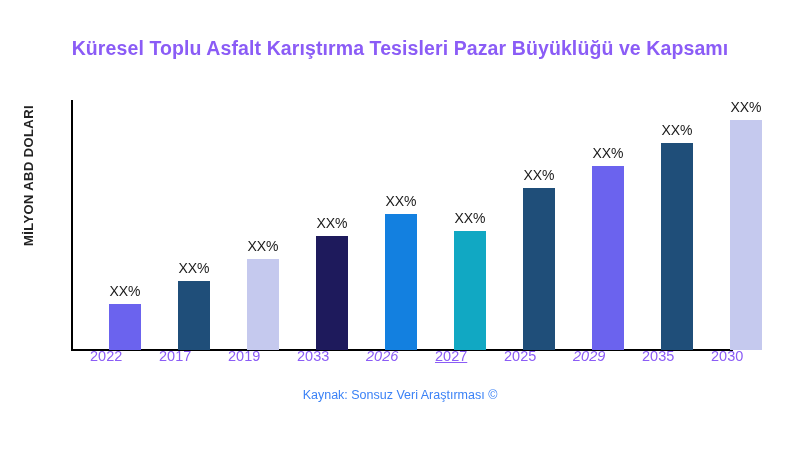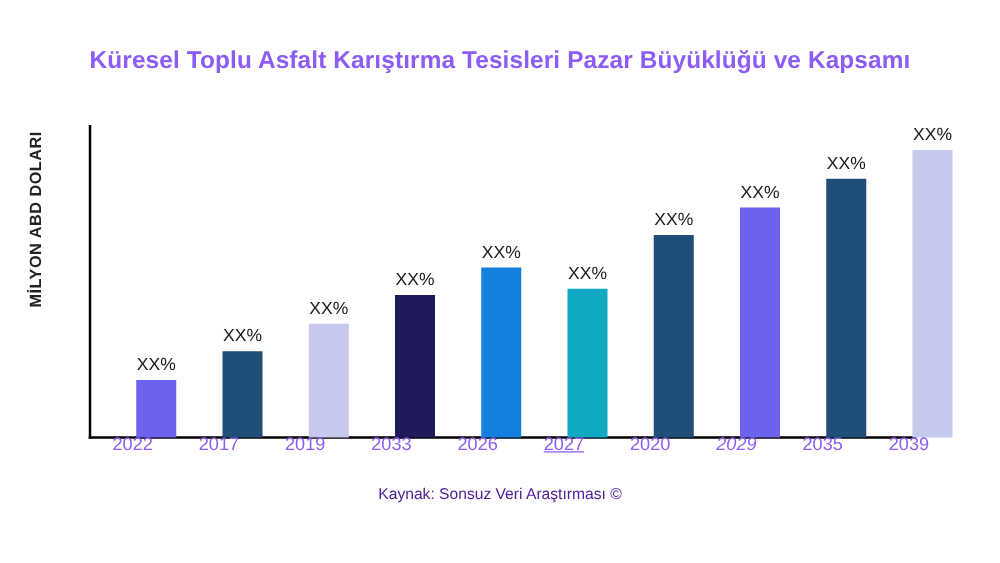--- a/index.html
+++ b/index.html
@@ -103,21 +103,21 @@
     text-align: left;
     white-space: nowrap;
   }
   .source-note {
     position: absolute;
     left: 0;
     top: 388px;
     width: 800px;
     text-align: center;
     font-size: 12.5px;
-    color: #4c1d95;
+    color: #3b82f6;
     white-space: nowrap;
   }
 </style>
 </head>
 <body>
 
 <div class="chart-root">
 
   <div class="chart-title">Küresel Toplu Asfalt Karıştırma Tesisleri Pazar Büyüklüğü ve Kapsamı</div>
 
@@ -145,43 +145,43 @@
       <div class="tick-label" style="left: 228px; width: 70px;">2019</div>
       <div class="bar" style="left: 316px; width: 32px; height: 114px;">
         <div class="bar-rect" style="height: 114px; background: rgb(30, 26, 92);"></div>
         <div class="bar-value" style="bottom: 119px;">XX%</div>
       </div>
       <div class="tick-label" style="left: 297px; width: 70px;">2033</div>
       <div class="bar" style="left: 385px; width: 32px; height: 136px;">
         <div class="bar-rect" style="height: 136px; background: rgb(19, 128, 224);"></div>
         <div class="bar-value" style="bottom: 141px;">XX%</div>
       </div>
-      <div class="tick-label" style="left: 366px; width: 70px;">2026</div>
+      <div class="tick-label" style="left: 366px; width: 70px; font-style: italic;">2026</div>
       <div class="bar" style="left: 454px; width: 32px; height: 119px;">
         <div class="bar-rect" style="height: 119px; background: rgb(17, 168, 195);"></div>
         <div class="bar-value" style="bottom: 124px;">XX%</div>
       </div>
       <div class="tick-label" style="left: 435px; width: 70px; text-decoration: underline;">2027</div>
       <div class="bar" style="left: 523px; width: 32px; height: 162px;">
         <div class="bar-rect" style="height: 162px; background: rgb(31, 78, 121);"></div>
         <div class="bar-value" style="bottom: 167px;">XX%</div>
       </div>
-      <div class="tick-label" style="left: 504px; width: 70px;">2020</div>
+      <div class="tick-label" style="left: 504px; width: 70px;">2025</div>
       <div class="bar" style="left: 592px; width: 32px; height: 184px;">
         <div class="bar-rect" style="height: 184px; background: rgb(107, 99, 238);"></div>
         <div class="bar-value" style="bottom: 189px;">XX%</div>
       </div>
       <div class="tick-label" style="left: 573px; width: 70px; font-style: italic;">2029</div>
       <div class="bar" style="left: 661px; width: 32px; height: 207px;">
         <div class="bar-rect" style="height: 207px; background: rgb(31, 78, 121);"></div>
         <div class="bar-value" style="bottom: 212px;">XX%</div>
       </div>
       <div class="tick-label" style="left: 642px; width: 70px;">2035</div>
       <div class="bar" style="left: 730px; width: 32px; height: 230px;">
         <div class="bar-rect" style="height: 230px; background: rgb(197, 201, 238);"></div>
         <div class="bar-value" style="bottom: 235px;">XX%</div>
       </div>
-      <div class="tick-label" style="left: 711px; width: 70px;">2039</div>
+      <div class="tick-label" style="left: 711px; width: 70px;">2030</div>
     </div>
 
   <div class="source-note">Kaynak: Sonsuz Veri Araştırması ©</div>
 
 </div>
 
 </body></html>

